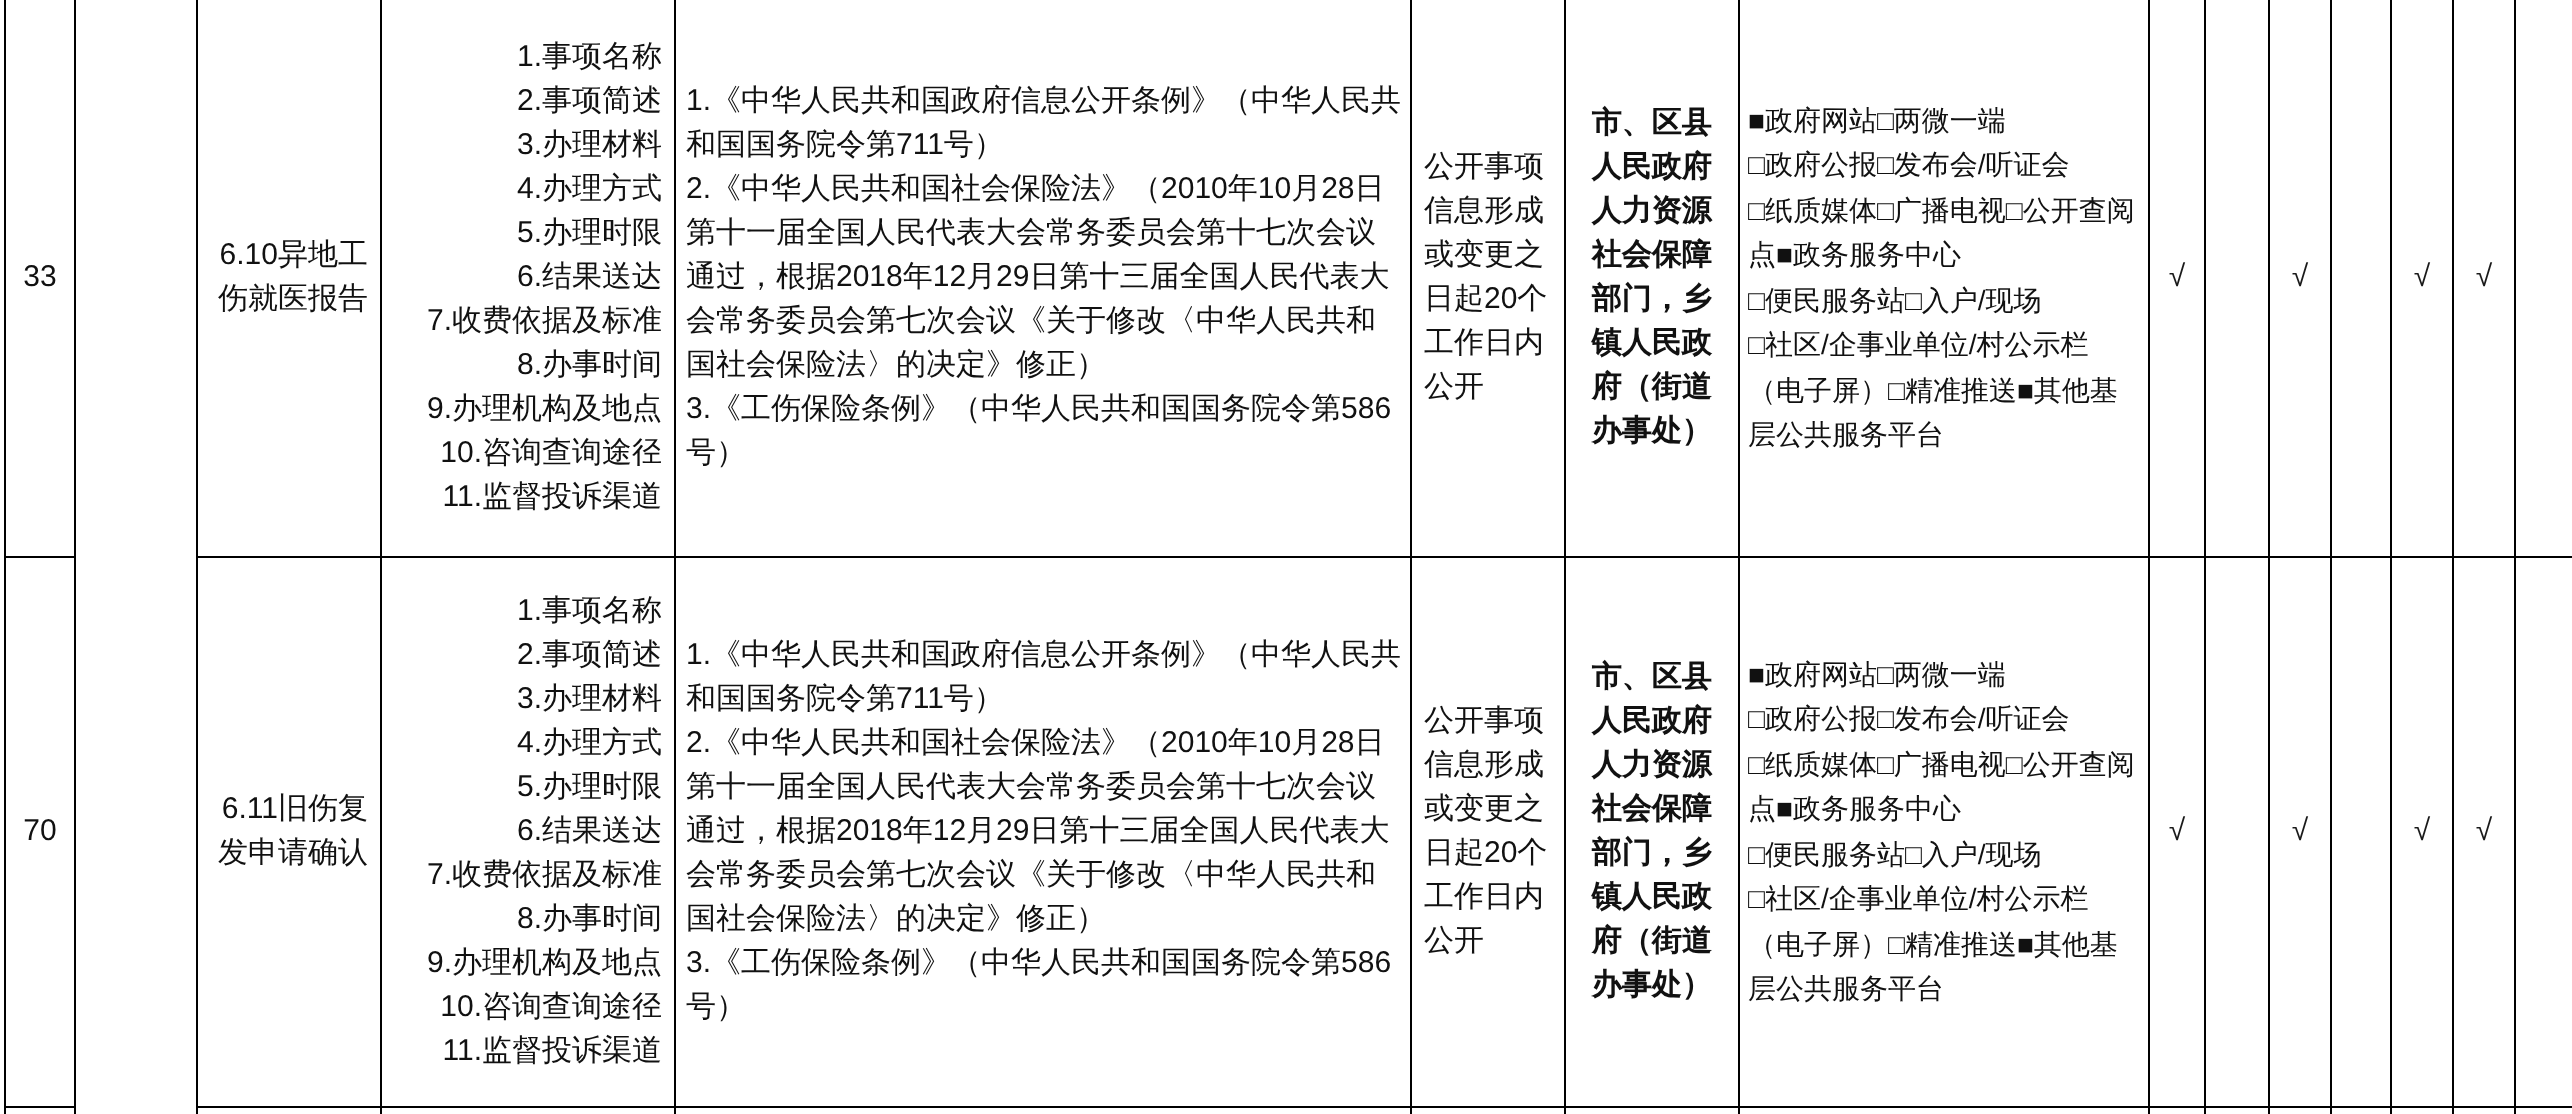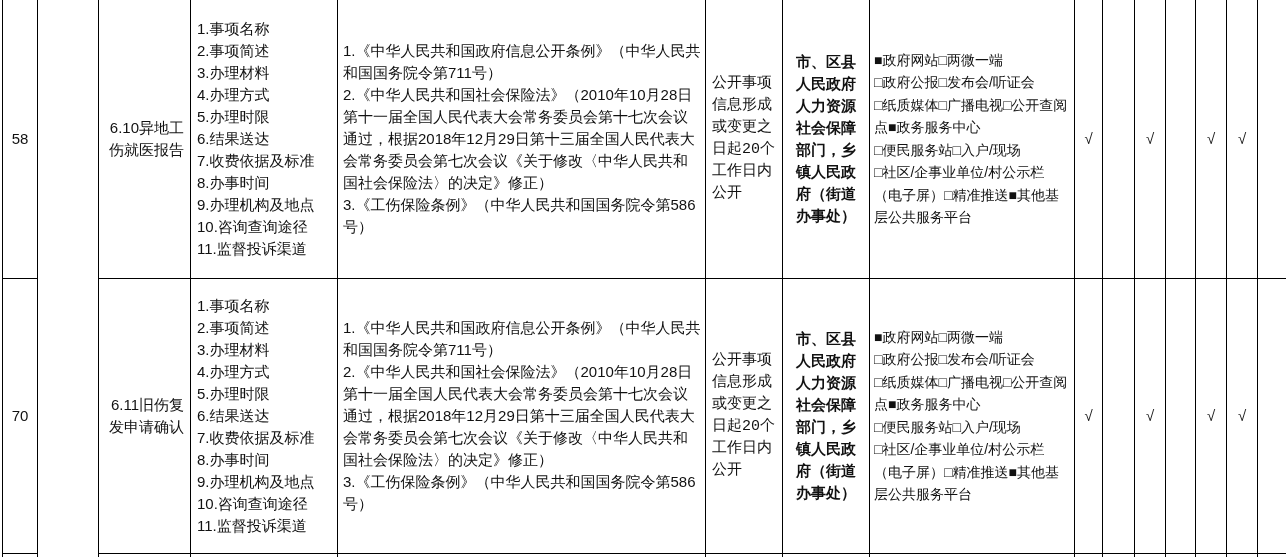--- a/index.html
+++ b/index.html
@@ -32,23 +32,23 @@
   tr.row-main-1 { height: 278px; }
   tr.row-main-2 { height: 275px; }
   tr.row-partial { height: 10px; }
   tr.row-main-1 > td { border-top: none; }
   tr > td:last-child { border-right: none; }
   tr.row-partial > td { border-bottom: none; }
 
   td.cell-no { text-align: center; }
   td.cell-category { background: #fff; }
   td.cell-name { padding: 2px 6px; text-align: right; margin-left: 36px; }
-  td.cell-list { padding: 14px 6px; white-space: pre-line; text-align: left; }
+  td.cell-list { padding: 14px 6px; white-space: pre-line; text-align: right; }
   td.cell-legal { padding: 2px 3px 2px 5px; white-space: pre-line; text-align: left; }
-  td.cell-deadline { padding: 12px 6px; text-align: left; font-family: Liberation Mono, monospace; }
+  td.cell-deadline { padding: 12px 6px; text-align: left; }
   td.cell-resp { padding: 2px 7px; text-align: center; font-weight: bold; }
   td.cell-chan {
     padding: 2px 4px;
     text-align: left;
     white-space: pre-line;
     font-size: 14px;
     line-height: 22.5px;
   }
   td.cell-mark { text-align: center; color: #1a1a1a; }
 </style>
@@ -69,21 +69,21 @@
       <col style="width:28px">
         <col style="width:32px">
         <col style="width:31px">
       <col style="width:30px">
         <col style="width:31px">
         <col style="width:31px">
         <col style="width:31px">
     </colgroup>
     <tbody>
       <tr class="row-main-1">
-        <td class="cell-no">58</td>
+        <td class="cell-no">33</td>
         <td class="cell-category" rowspan="3"></td>
         <td class="cell-name">6.10异地工伤就医报告</td>
         <td class="cell-list">1.事项名称
 2.事项简述
 3.办理材料
 4.办理方式
 5.办理时限
 6.结果送达
 7.收费依据及标准
 8.办事时间

